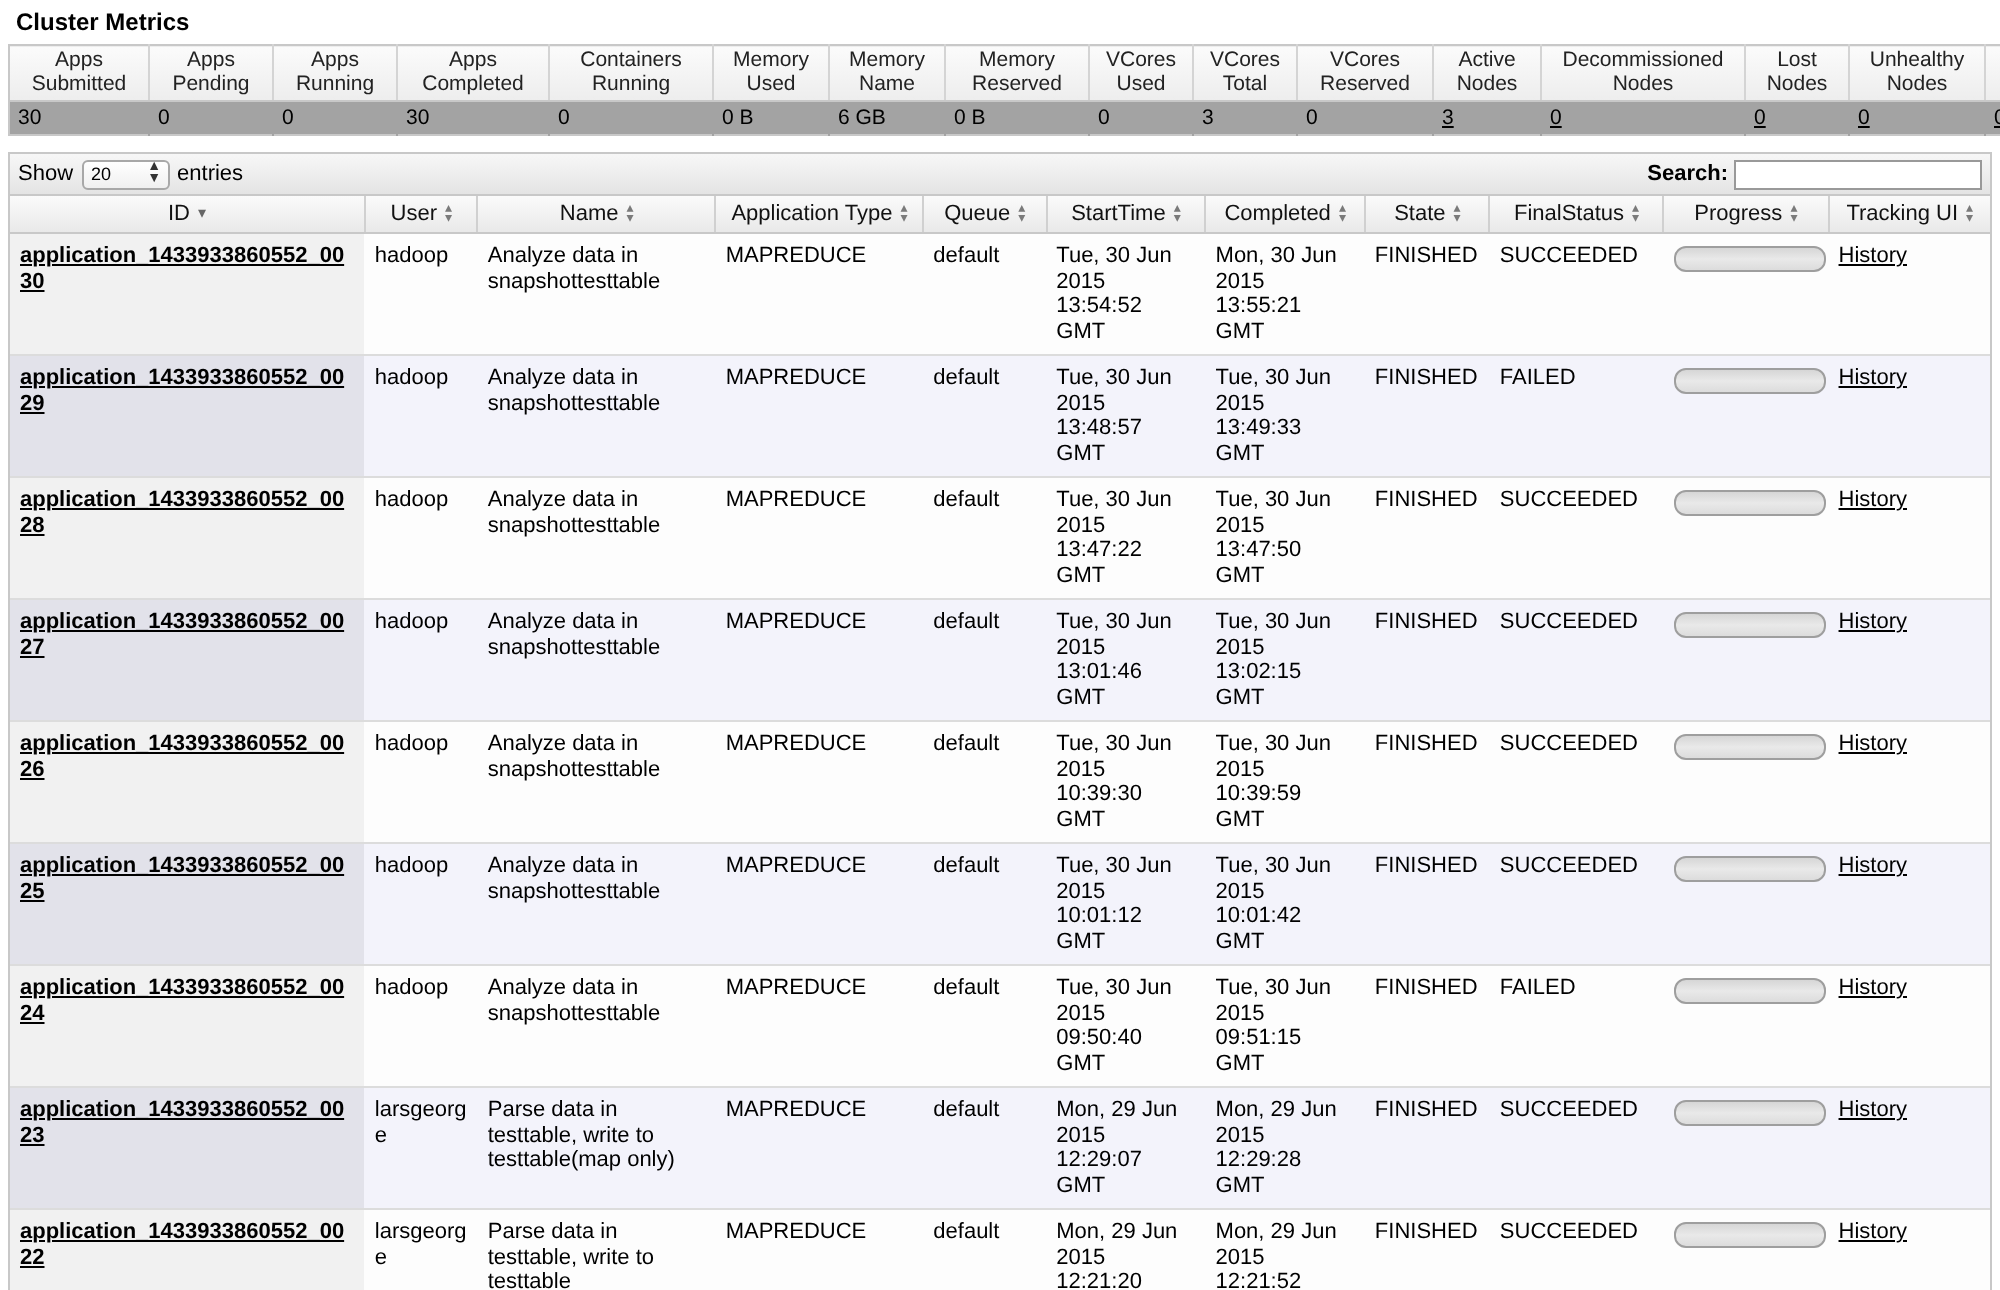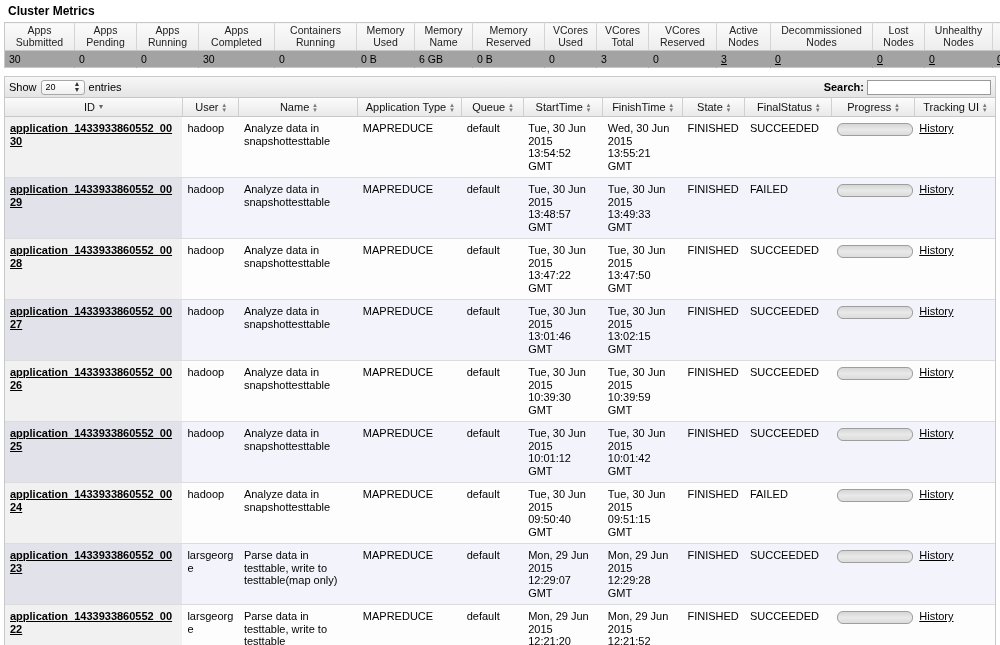--- a/index.html
+++ b/index.html
@@ -314,21 +314,21 @@
                 </span>
               </span></th>
             <th><span class="th-inner">
                 <span>StartTime</span>
                 <span class="sort-both">
                   <span class="up"></span>
                   <span class="dn"></span>
                 </span>
               </span></th>
             <th><span class="th-inner">
-                <span>FinishTime</span>
+                <span>Completed</span>
                 <span class="sort-both">
                   <span class="up"></span>
                   <span class="dn"></span>
                 </span>
               </span></th>
             <th><span class="th-inner">
                 <span>State</span>
                 <span class="sort-both">
                   <span class="up"></span>
                   <span class="dn"></span>
@@ -358,21 +358,21 @@
           </tr>
       </thead>
       <tbody id="apps-body">
           <tr class="odd">
             <td class="col-id"><span class="app-link">application_1433933860552_0030</span></td>
             <td>hadoop</td>
             <td>Analyze data in snapshottesttable</td>
             <td>MAPREDUCE</td>
             <td>default</td>
             <td>Tue, 30 Jun 2015 13:54:52 GMT</td>
-            <td>Wed, 30 Jun 2015 13:55:21 GMT</td>
+            <td>Mon, 30 Jun 2015 13:55:21 GMT</td>
             <td>FINISHED</td>
             <td>SUCCEEDED</td>
             <td>
               <span class="progressbar"></span>
             </td>
             <td><span class="hist-link">History</span></td>
           </tr>
           <tr class="even">
             <td class="col-id"><span class="app-link">application_1433933860552_0029</span></td>
             <td>hadoop</td>

